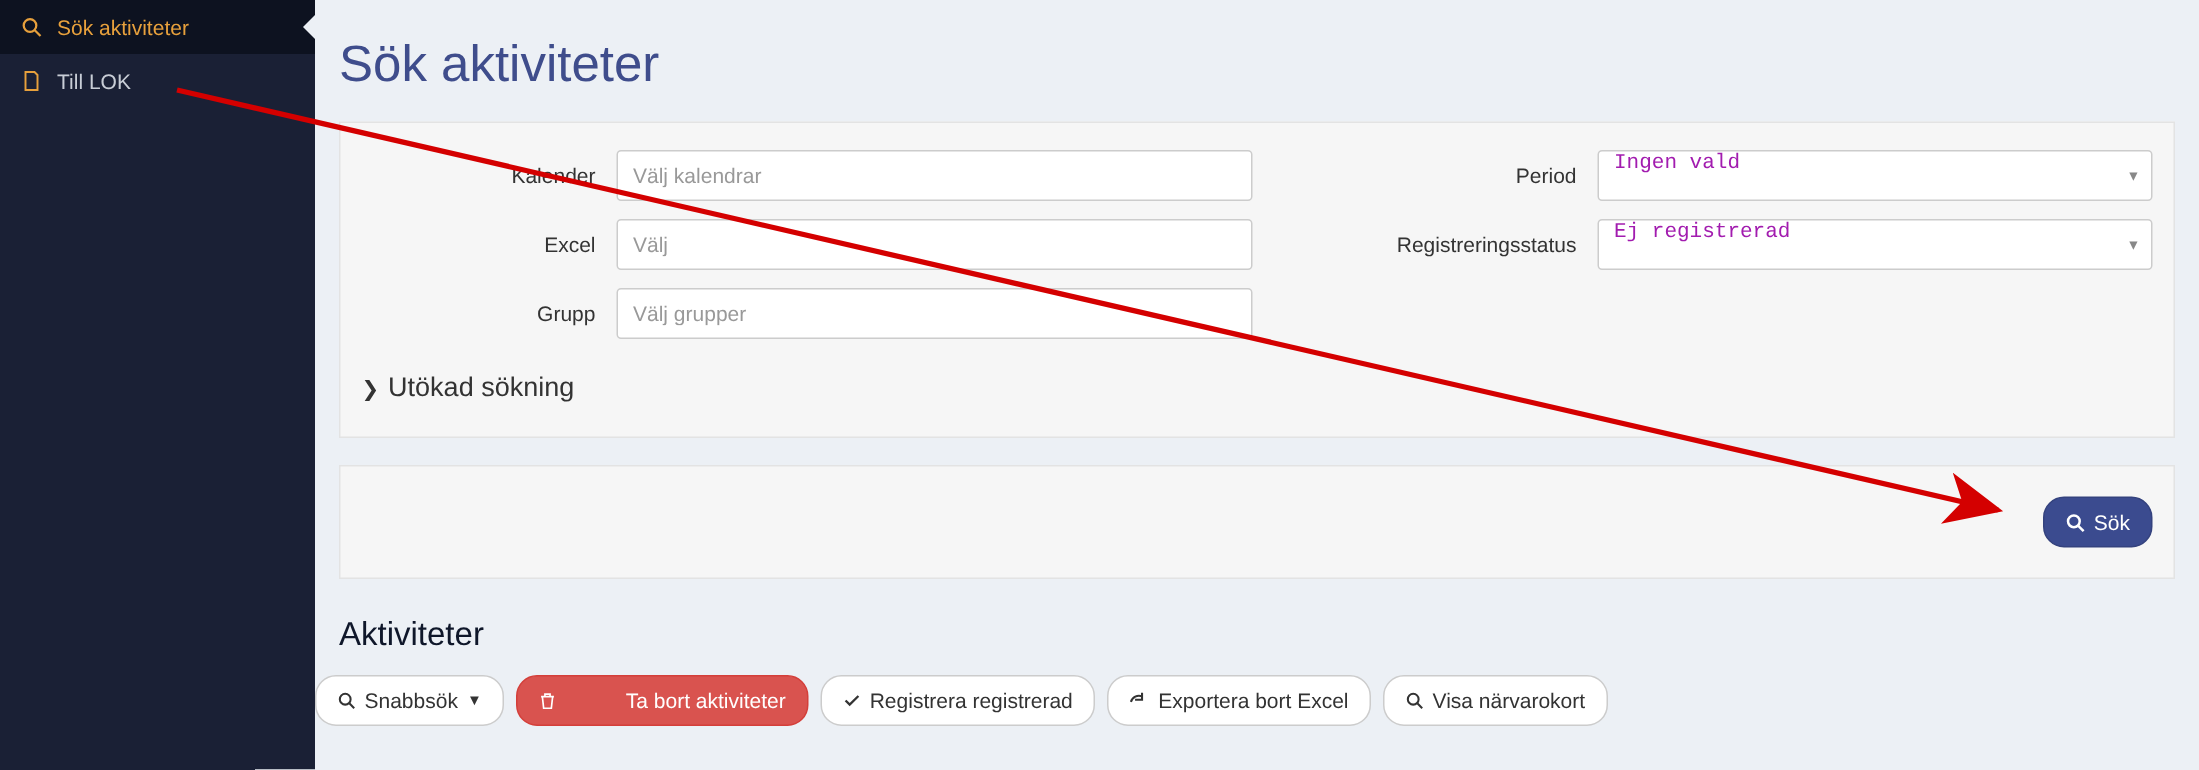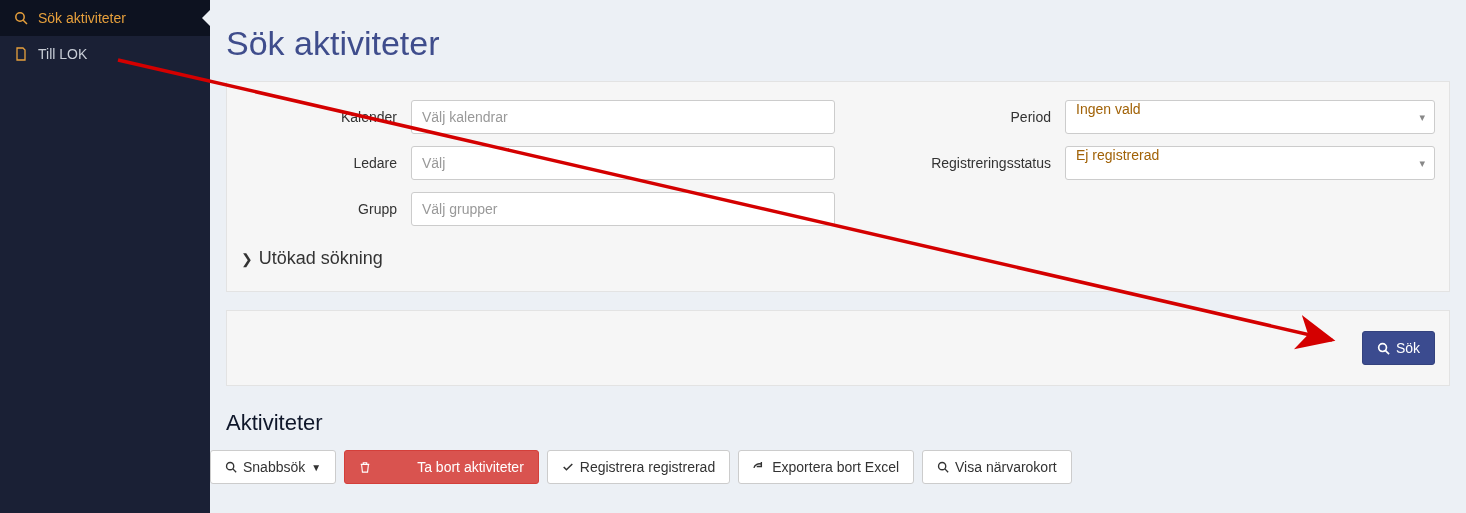--- a/index.html
+++ b/index.html
@@ -86,22 +86,23 @@
       border-radius: 3px;
       padding: 0 10px;
       font-size: 14px;
       color: #a21caf;
     }
     .form-control::placeholder { color: #999; }
     .form-select {
       appearance: none;
       position: relative;
       background: #fff;
-      color: #a16207;
+      color: #a21caf;
       cursor: pointer;
+      font-family: Liberation Mono, monospace;
     }
     .select-wrap { flex:1; position: relative; }
     .select-wrap::after {
       content: '▾';
       position: absolute;
       right: 10px;
       top: 50%;
       transform: translateY(-50%);
       color: #888;
       font-size: 11px;
@@ -125,21 +126,21 @@
       margin: 0 16px 18px 16px;
       padding: 20px 14px;
       display: flex;
       justify-content: flex-end;
     }
     .btn {
       display: inline-flex;
       align-items: center;
       height: 34px;
       padding: 0 14px;
-      border-radius: 3px;
+      border-radius: 14px;
       border: 1px solid #ccc;
       background: #fff;
       cursor: pointer;
       font-size: 14px;
       color: #333;
     }
     .btn .bicon { margin-right: 6px; display: inline-flex; }
     .btn-primary {
       background: #3b4b8f;
       border-color: #34427e;
@@ -203,21 +204,21 @@
     <h1 class="page-title">Sök aktiviteter</h1>
 
     <section class="panel">
       <div class="form-rows">
         <div class="col-left">
           <div class="form-row">
             <label class="form-label">Kalender</label>
             <input class="form-control" placeholder="Välj kalendrar" style="">
           </div>
           <div class="form-row">
-            <label class="form-label">Ledare</label>
+            <label class="form-label">Excel</label>
             <input class="form-control" placeholder="Välj" style="">
           </div>
           <div class="form-row">
             <label class="form-label">Grupp</label>
             <input class="form-control" placeholder="Välj grupper" style="">
           </div>
         </div>
         <div class="col-right">
           <div class="form-row">
             <label class="form-label">Period</label>

